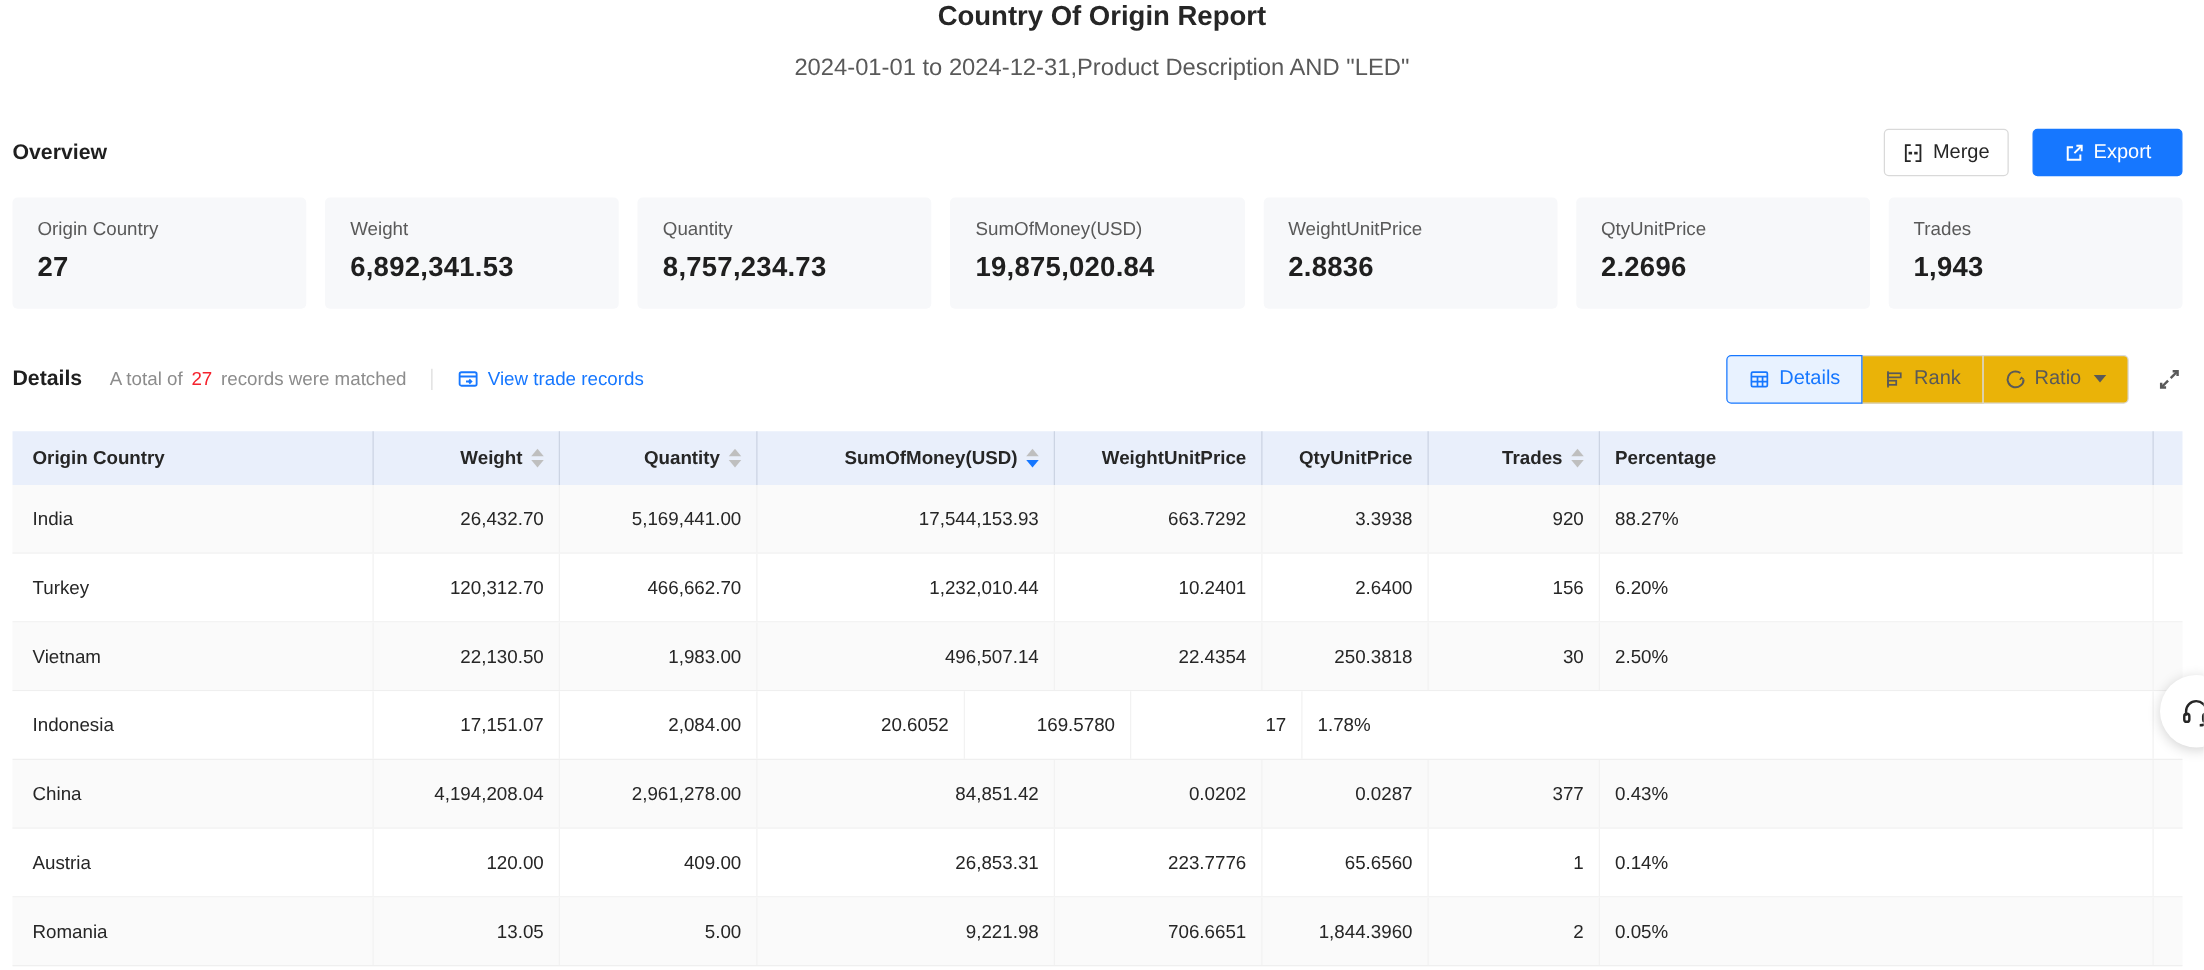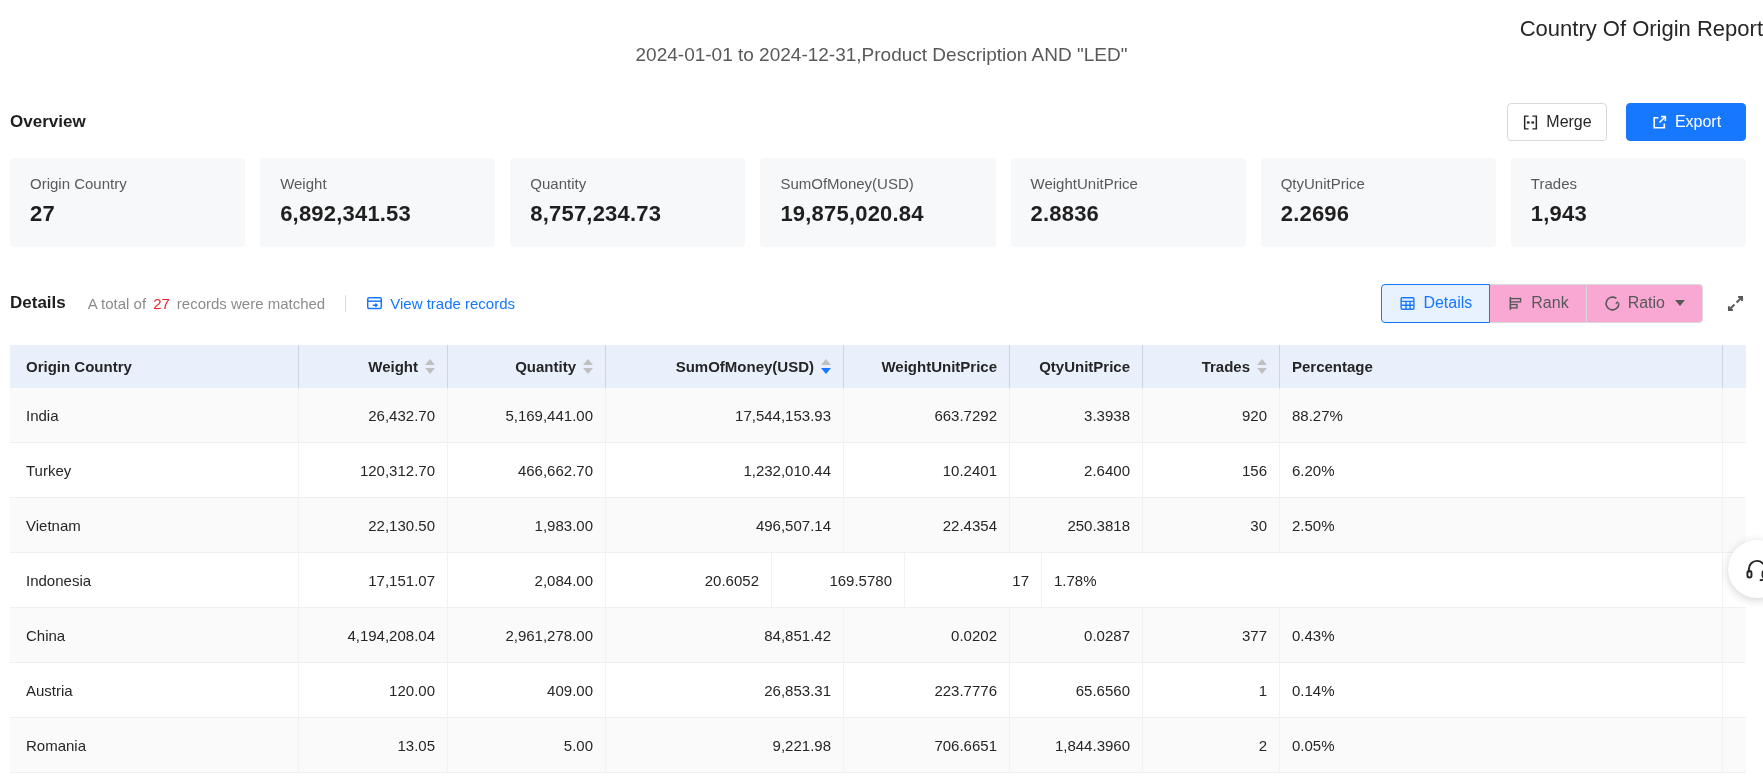--- a/index.html
+++ b/index.html
@@ -2,22 +2,22 @@
 <html><head>
 <meta charset="utf-8">
 <style>
   * { margin:0; padding:0; box-sizing:border-box; }
   html,body { width:1763px; height:776px; }
   body {
     position:relative; overflow:hidden; background:#fff;
     font-family:"Liberation Sans", sans-serif; color:#262626;
   }
   
-  .page-title { position:absolute; top:16px; left:0; width:100%; text-align:right;
-    font-size:22px; font-weight:400; color:#262626; }
+  .page-title { position:absolute; top:0; left:0; width:100%; text-align:center;
+    font-size:22px; font-weight:700; color:#262626; }
   .page-subtitle { position:absolute; top:44px; left:0; width:100%; text-align:center;
     font-size:19px; font-weight:400; color:#595959; }
 
   
   .overview-bar { position:absolute; top:100px; left:10px; right:17px; height:44px;
     display:flex; align-items:center; justify-content:space-between; }
   .section-heading { font-size:17px; font-weight:bold; color:#1f1f1f; }
   .overview-actions { display:flex; gap:19px; }
   .btn { display:flex; align-items:center; justify-content:center; gap:7px;
     height:38px; border-radius:4px; font-size:16px; cursor:pointer; }
@@ -35,21 +35,21 @@
   .details-bar { position:absolute; top:283px; left:10px; right:17px; height:40px;
     display:flex; align-items:center; justify-content:space-between; }
   .details-left { display:flex; align-items:center; gap:12px; }
   .summary-text { font-size:15px; color:#8c8c8c; display:flex; gap:7px; align-items:flex-start;margin-left:10px; }
   .summary-count { color:#f5222d; }
   .v-divider { width:1px; height:17px; background:#dcdcdc; margin:0 8px; }
   .trade-link { display:flex; align-items:center; gap:7px; font-size:15px; color:#1677ff; cursor:pointer; }
   .details-right { display:flex; align-items:center; gap:22px; }
   .seg-group { display:flex; }
   .seg { display:flex; align-items:center; gap:7px; height:39px; padding:0 17px;
-    background:#f9a8d4; border:1px solid #d9d9d9; font-size:16px; color:#595959; cursor:pointer; }
+    background:#eab308; border:1px solid #d9d9d9; font-size:16px; color:#595959; cursor:pointer; }
   .seg + .seg { margin-left:-1px; }
   .seg:first-child { border-radius:4px 0 0 4px; }
   .seg:last-child { border-radius:0 4px 4px 0; }
   .seg.active { background:#e8f2ff; border-color:#1677ff; color:#1677ff; position:relative; z-index:1; }
   .caret-down { width:0; height:0; border-left:5px solid transparent; border-right:5px solid transparent;
     border-top:6px solid #595959; margin-left:3px; }
   .expand-btn { display:flex; align-items:center; cursor:pointer; }
 
   
   .table { position:absolute; top:345px; left:10px; width:1736px; font-size:15px; }

